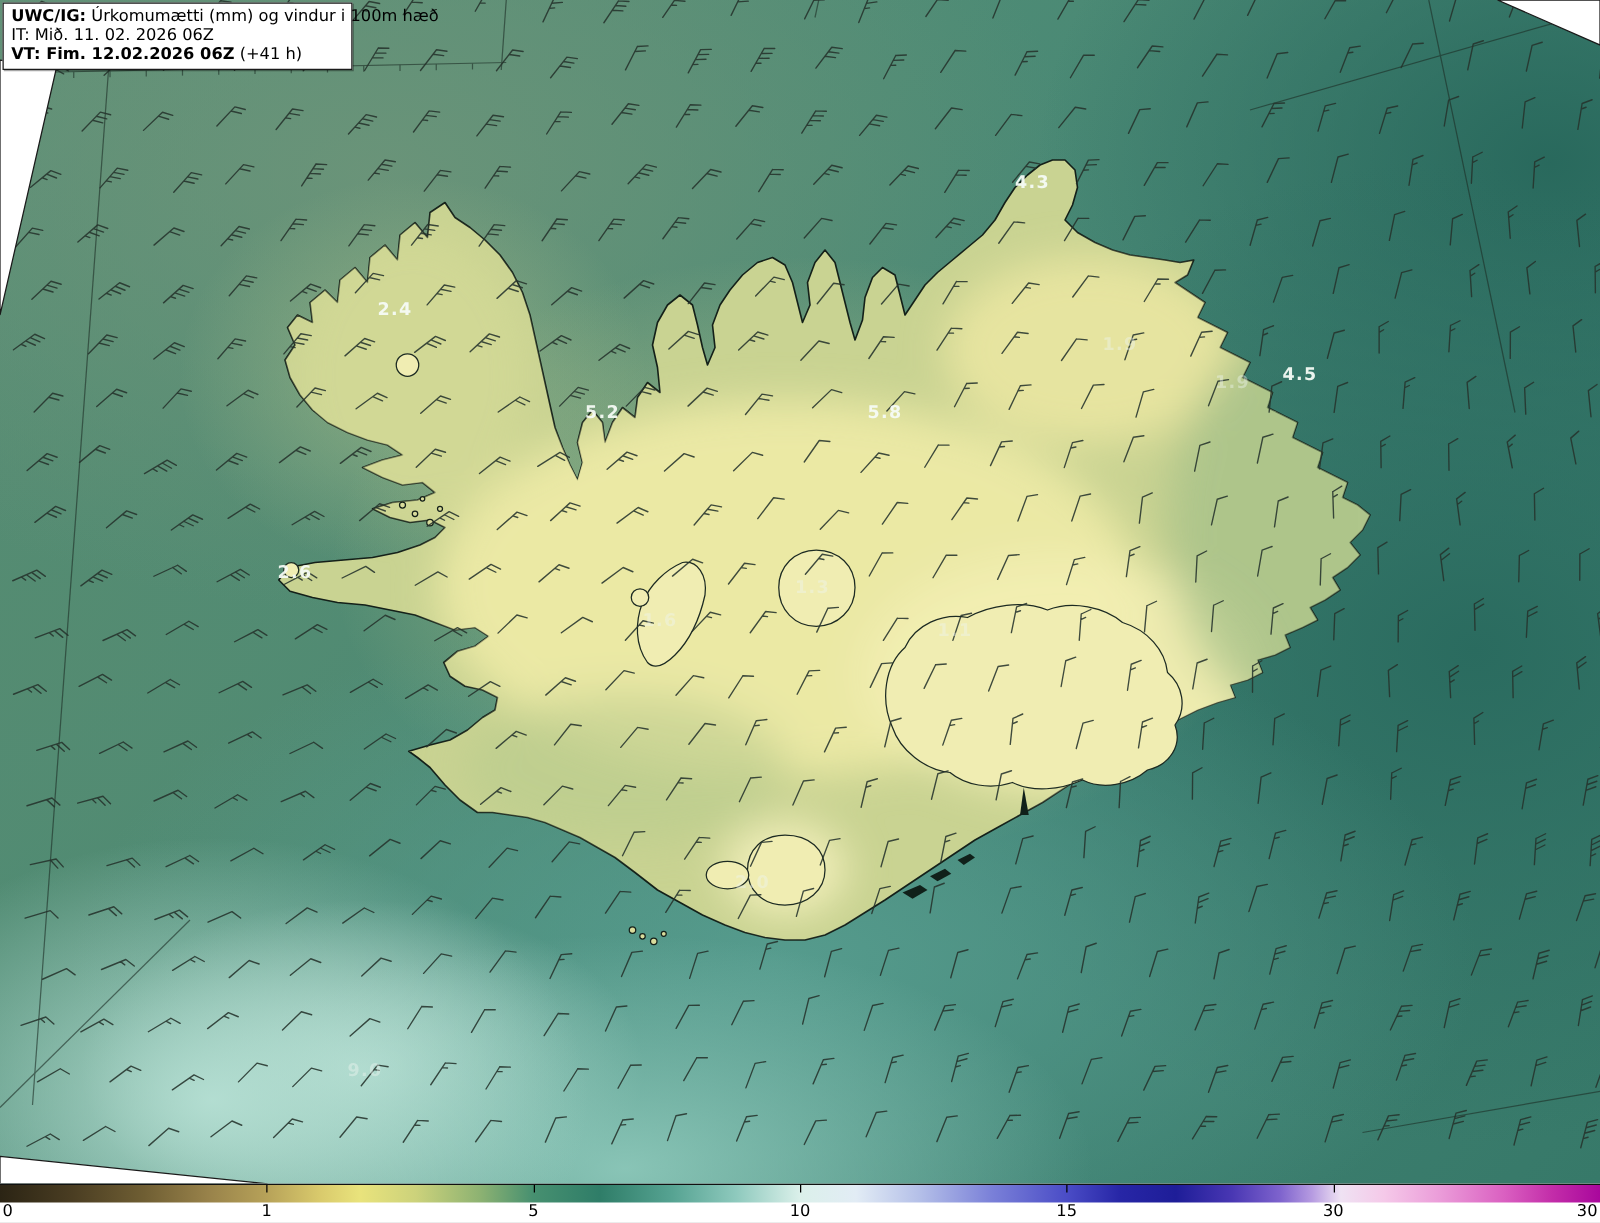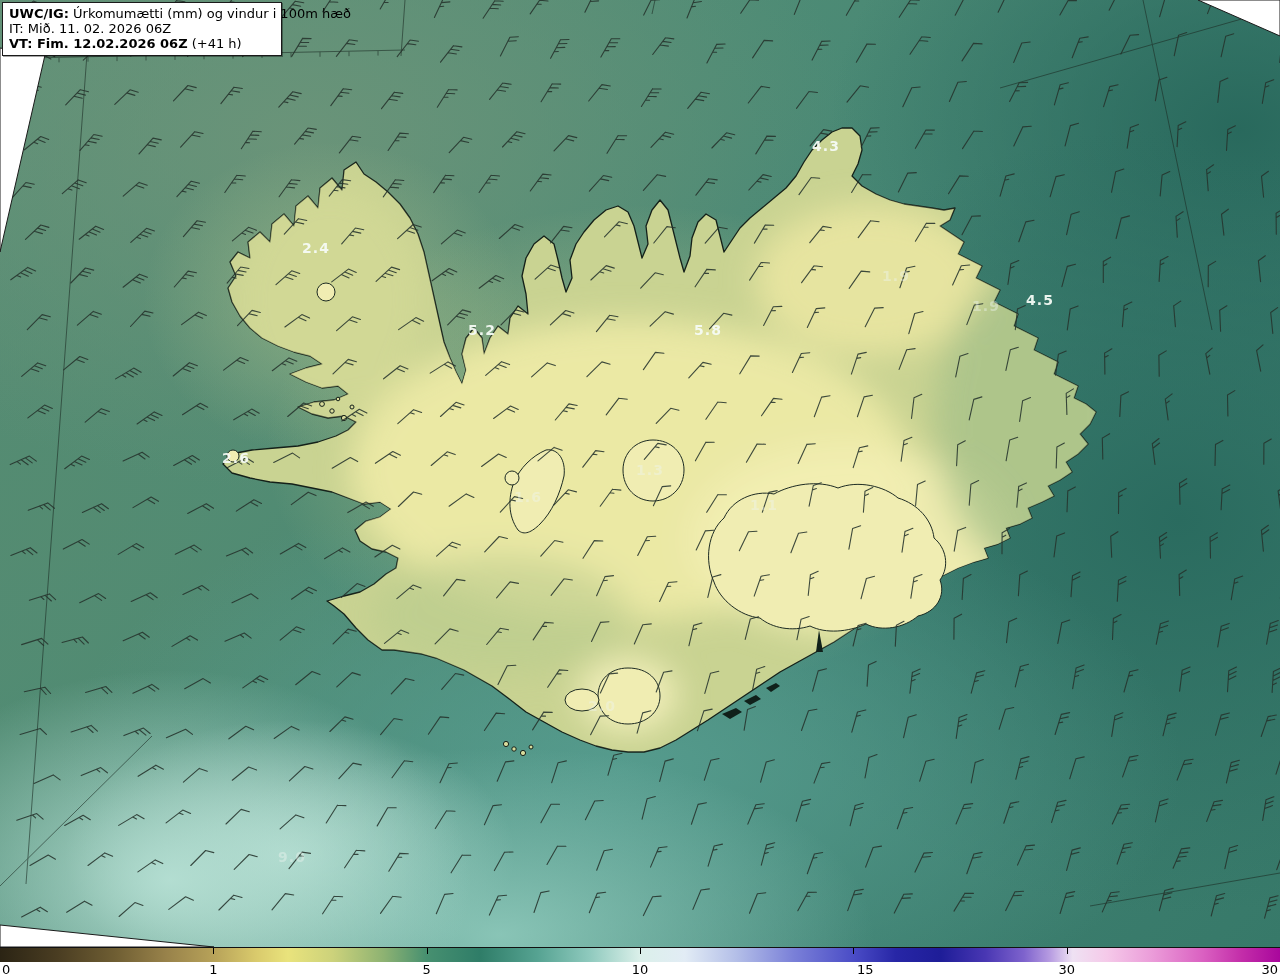--- a/index.html
+++ b/index.html
@@ -201,19 +201,19 @@
         <div class="cb-tick" style="left: 33.3333%;"></div>
         <div class="cb-tick" style="left: 50%;"></div>
         <div class="cb-tick" style="left: 66.6667%;"></div>
         <div class="cb-tick" style="left: 83.3333%;"></div>
       </div>
     <div id="cb-labels">
         <span class="cb-label" style="left: 0%; transform: translateX(2px);">0</span>
         <span class="cb-label" style="left: 16.6667%; transform: translateX(-50%);">1</span>
         <span class="cb-label" style="left: 33.3333%; transform: translateX(-50%);">5</span>
         <span class="cb-label" style="left: 50%; transform: translateX(-50%);">10</span>
-        <span class="cb-label" style="left: 66.6667%; transform: translateX(-50%); margin-left: 12px;">15</span>
+        <span class="cb-label" style="left: 66.6667%; transform: translateX(-50%);">15</span>
         <span class="cb-label" style="left: 83.3333%; transform: translateX(-50%);">30</span>
         <span class="cb-label" style="left: 100%; transform: translateX(-100%) translateX(-2px);">30</span>
       </div>
   </div>
 
 </div>
 
 </body></html>

